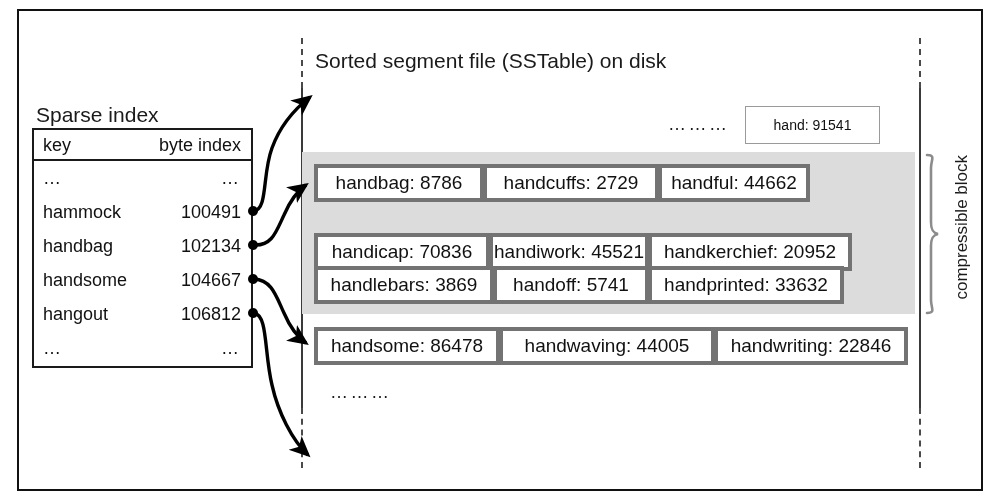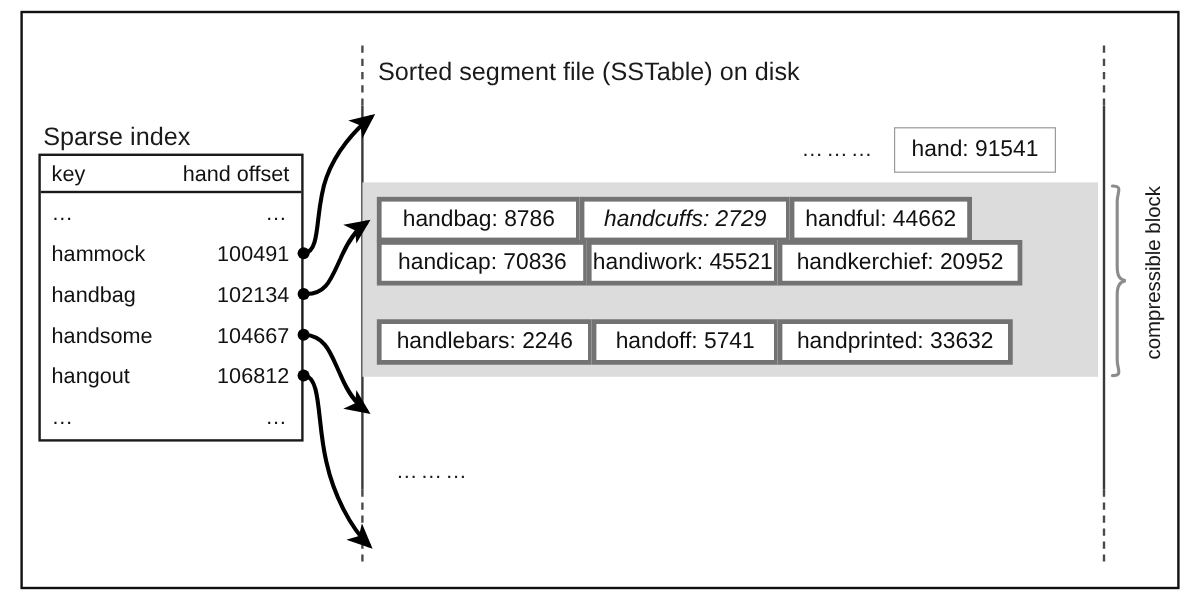--- a/index.html
+++ b/index.html
@@ -140,21 +140,21 @@
     left: 745px;
     top: 106px;
     width: 135px;
     height: 38px;
     border: 1px solid #9a9a9a;
     background: #ffffff;
     box-sizing: border-box;
     display: flex;
     align-items: center;
     justify-content: center;
-    font-size: 19px;
+    font-size: 14px;
     white-space: nowrap;
   }
   .ellipsis-dots {
     position: absolute;
     font-size: 18px;
     letter-spacing: 2.5px;
     color: #1a1a1a;
     white-space: nowrap;
   }
   #ellipsis-top { left: 668px; top: 114px; }
@@ -199,21 +199,21 @@
   <div class="heading" id="sparse-heading">
     <div>Sparse index</div>
     <div>in memory</div>
   </div>
 
   <div class="heading" id="sstable-heading">Sorted segment file (SSTable) on disk</div>
 
   <div class="index-table">
     <div class="index-header">
       <span class="k">key</span>
-      <span class="v">hand offset</span>
+      <span class="v">byte index</span>
     </div>
     <div class="index-rows">
       <div class="irow dots">
         <span class="k">…</span>
         <span class="v">…</span>
       </div>
       <div class="irow">
         <span class="k">hammock</span>
         <span class="v">100491</span>
       </div>
@@ -253,36 +253,41 @@
     <div class="seg-dash" style="top:408px; height:60px;"></div>
   </div>
 
   <div class="gray-block"></div>
 
   <div class="ellipsis-dots" id="ellipsis-top">………</div>
   <div class="hand-box">hand: 91541</div>
 
   <div class="srow" style="left:314px; top:164px;">
     <div class="cell" style="width:170px;">handbag: 8786</div>
-    <div class="cell" style="width:176px;font-style:italic;">handcuffs: 2729</div>
+    <div class="cell" style="width:176px;">handcuffs: 2729</div>
     <div class="cell" style="width:152px;text-align:center;">handful: 44662</div>
   </div>
 
-  <div class="srow" style="left:314px; top:200px;">
+  <div class="srow" style="left:314px; top:233px;">
     <div class="cell" style="width:176px;">handicap: 70836</div>
     <div class="cell" style="width:160px;">handiwork: 45521</div>
     <div class="cell" style="width:204px;">handkerchief: 20952</div>
   </div>
 
   <div class="srow" style="left:314px; top:266px;">
-    <div class="cell" style="width:180px;">handlebars: 2246</div>
+    <div class="cell" style="width:180px;">handlebars: 3869</div>
     <div class="cell" style="width:156px;">handoff: 5741</div>
     <div class="cell" style="width:196px;text-align:center;">handprinted: 33632</div>
   </div>
 
+  <div class="srow" style="left:314px; top:327px;">
+    <div class="cell" style="width:186px;">handsome: 86478</div>
+    <div class="cell" style="width:216px;">handwaving: 44005</div>
+    <div class="cell" style="width:194px;">handwriting: 22846</div>
+  </div>
 
   <div class="ellipsis-dots" id="ellipsis-bottom">………</div>
 
   <div class="comp-label">
     <span>compressible block</span>
   </div>
 
   <svg id="overlay" viewBox="0 0 1000 502">
     <defs>
       <marker id="arrowhead" markerWidth="7" markerHeight="7" refX="5.2" refY="3.0" orient="auto" markerUnits="strokeWidth">

